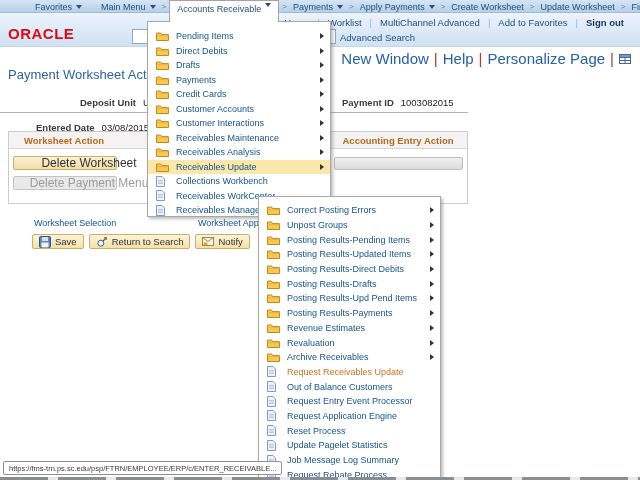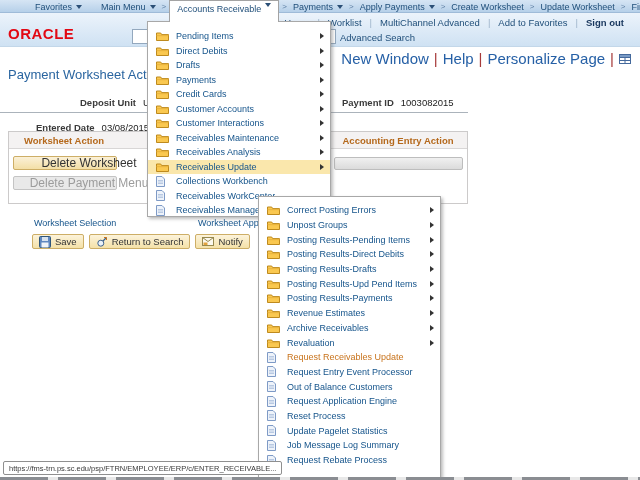--- a/index.html
+++ b/index.html
@@ -468,20 +468,31 @@
     <span class="arr"></span>
   </div>
       <div class="mi t-folder">
     <span class="icw">
       <svg class="ic ic-folder" width="13" height="10" viewBox="0 0 13 10">
         <path d="M0.5 2 h4.2 l1 1.6 H12.5 V9.5 H0.5 Z" fill="#FAC850" stroke="#BE8A1E"></path>
         <path d="M0.5 4.7 H12.5" stroke="#E8B23C" fill="none"></path>
       </svg>
 
     </span>
+    <span class="lbl">Posting Results-Updated Items</span>
+    <span class="arr"></span>
+  </div>
+      <div class="mi t-folder">
+    <span class="icw">
+      <svg class="ic ic-folder" width="13" height="10" viewBox="0 0 13 10">
+        <path d="M0.5 2 h4.2 l1 1.6 H12.5 V9.5 H0.5 Z" fill="#FAC850" stroke="#BE8A1E"></path>
+        <path d="M0.5 4.7 H12.5" stroke="#E8B23C" fill="none"></path>
+      </svg>
+
+    </span>
     <span class="lbl">Posting Results-Direct Debits</span>
     <span class="arr"></span>
   </div>
       <div class="mi t-folder">
     <span class="icw">
       <svg class="ic ic-folder" width="13" height="10" viewBox="0 0 13 10">
         <path d="M0.5 2 h4.2 l1 1.6 H12.5 V9.5 H0.5 Z" fill="#FAC850" stroke="#BE8A1E"></path>
         <path d="M0.5 4.7 H12.5" stroke="#E8B23C" fill="none"></path>
       </svg>
 
@@ -523,65 +534,65 @@
     <span class="arr"></span>
   </div>
       <div class="mi t-folder">
     <span class="icw">
       <svg class="ic ic-folder" width="13" height="10" viewBox="0 0 13 10">
         <path d="M0.5 2 h4.2 l1 1.6 H12.5 V9.5 H0.5 Z" fill="#FAC850" stroke="#BE8A1E"></path>
         <path d="M0.5 4.7 H12.5" stroke="#E8B23C" fill="none"></path>
       </svg>
 
     </span>
+    <span class="lbl">Revaluation</span>
+    <span class="arr"></span>
+  </div>
+      <div class="mi t-folder">
+    <span class="icw">
+      <svg class="ic ic-folder" width="13" height="10" viewBox="0 0 13 10">
+        <path d="M0.5 2 h4.2 l1 1.6 H12.5 V9.5 H0.5 Z" fill="#FAC850" stroke="#BE8A1E"></path>
+        <path d="M0.5 4.7 H12.5" stroke="#E8B23C" fill="none"></path>
+      </svg>
+
+    </span>
     <span class="lbl">Archive Receivables</span>
     <span class="arr"></span>
   </div>
-      <div class="mi t-folder">
-    <span class="icw">
-      <svg class="ic ic-folder" width="13" height="10" viewBox="0 0 13 10">
-        <path d="M0.5 2 h4.2 l1 1.6 H12.5 V9.5 H0.5 Z" fill="#FAC850" stroke="#BE8A1E"></path>
-        <path d="M0.5 4.7 H12.5" stroke="#E8B23C" fill="none"></path>
-      </svg>
-
-    </span>
-    <span class="lbl">Revaluation</span>
-    <span class="arr"></span>
-  </div>
       <div class="mi t-doc s-hover">
     <span class="icw">
 
       <svg class="ic ic-doc" width="9" height="11" viewBox="0 0 9 11">
         <path d="M0.5 0.5 H6 L8.5 3 V10.5 H0.5 Z" fill="#EEF3FA" stroke="#7E9AC6"></path>
         <path d="M2 4.5h5M2 6h5M2 7.5h5" stroke="#A9BEDC" stroke-width="0.8" fill="none"></path>
       </svg>
     </span>
     <span class="lbl">Request Receivables Update</span>
     <span class="arr"></span>
   </div>
       <div class="mi t-doc">
     <span class="icw">
 
       <svg class="ic ic-doc" width="9" height="11" viewBox="0 0 9 11">
         <path d="M0.5 0.5 H6 L8.5 3 V10.5 H0.5 Z" fill="#EEF3FA" stroke="#7E9AC6"></path>
         <path d="M2 4.5h5M2 6h5M2 7.5h5" stroke="#A9BEDC" stroke-width="0.8" fill="none"></path>
       </svg>
     </span>
+    <span class="lbl">Out of Balance Customers</span>
+    <span class="arr"></span>
+  </div>
+      <div class="mi t-doc">
+    <span class="icw">
+
+      <svg class="ic ic-doc" width="9" height="11" viewBox="0 0 9 11">
+        <path d="M0.5 0.5 H6 L8.5 3 V10.5 H0.5 Z" fill="#EEF3FA" stroke="#7E9AC6"></path>
+        <path d="M2 4.5h5M2 6h5M2 7.5h5" stroke="#A9BEDC" stroke-width="0.8" fill="none"></path>
+      </svg>
+    </span>
     <span class="lbl">Request Entry Event Processor</span>
-    <span class="arr"></span>
-  </div>
-      <div class="mi t-doc">
-    <span class="icw">
-
-      <svg class="ic ic-doc" width="9" height="11" viewBox="0 0 9 11">
-        <path d="M0.5 0.5 H6 L8.5 3 V10.5 H0.5 Z" fill="#EEF3FA" stroke="#7E9AC6"></path>
-        <path d="M2 4.5h5M2 6h5M2 7.5h5" stroke="#A9BEDC" stroke-width="0.8" fill="none"></path>
-      </svg>
-    </span>
-    <span class="lbl">Out of Balance Customers</span>
     <span class="arr"></span>
   </div>
       <div class="mi t-doc">
     <span class="icw">
 
       <svg class="ic ic-doc" width="9" height="11" viewBox="0 0 9 11">
         <path d="M0.5 0.5 H6 L8.5 3 V10.5 H0.5 Z" fill="#EEF3FA" stroke="#7E9AC6"></path>
         <path d="M2 4.5h5M2 6h5M2 7.5h5" stroke="#A9BEDC" stroke-width="0.8" fill="none"></path>
       </svg>
     </span>

